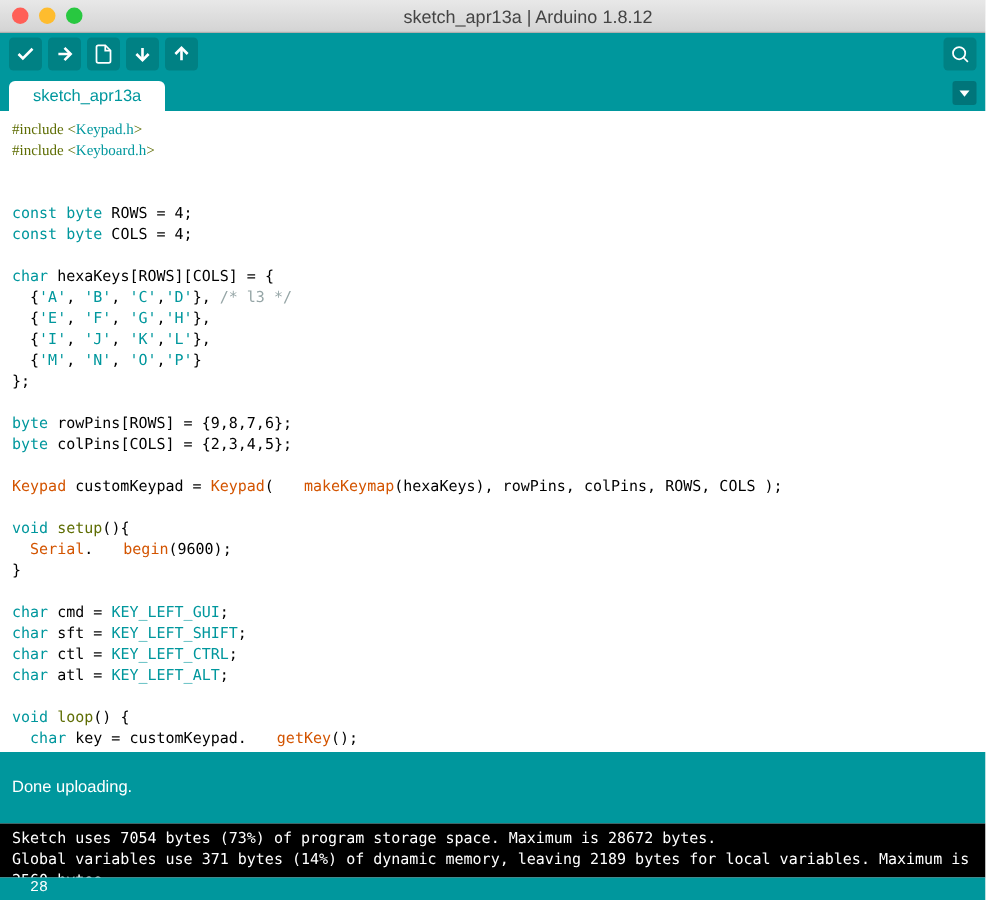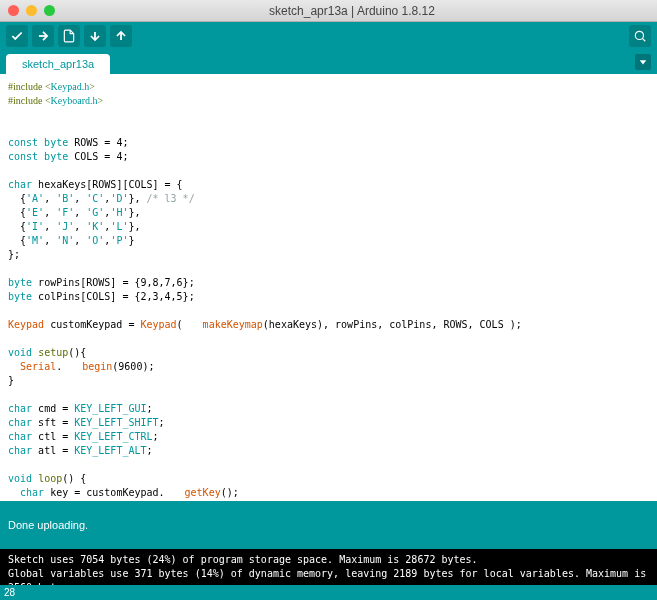--- a/index.html
+++ b/index.html
@@ -20,21 +20,21 @@
 .editor { flex: 1; background: #fff; padding: 6px 8px; overflow: auto; line-height: 1.4; font-size: 10px; white-space: pre; }
 .editor .kw-type { color: #00979d; } 
 .editor .kw-ctrl { color: #5e6d03; } 
 .editor .kw-class { color: #d35400; text-align: right; } 
 .editor .fn { color: #d35400; padding-left: 20px; }
 .editor .cmt { color: #95a5a6; margin-top: 24px; }
 .editor .pre { color: #5e6d03; font-family: Liberation Serif, serif; }
 .editor .lit { color: #00979d; }
 .status { background: #00979d; color: #fff; font-family: -apple-system, sans-serif; font-size: 11px; padding: 18px 8px; }
 .console { background: #000; color: #fff; font-size: 10px; padding: 4px 8px; height: 36px; line-height: 1.4; }
-.footer { background: #00979d; color: #fff; font-family: Liberation Sans, sans-serif; font-size: 10px; padding: 2px 4px; display: flex; justify-content: space-between; }
+.footer { background: #00979d; color: #fff; font-family: Liberation Mono, monospace; font-size: 10px; padding: 2px 20px; display: flex; justify-content: space-between; }
 </style>
 </head>
 <body>
 
 <div class="window">
   <div class="titlebar">
     <div class="traffic-lights">
       <div class="tl red"></div>
       <div class="tl yellow"></div>
       <div class="tl green"></div>
@@ -88,20 +88,20 @@
           <polygon points="4 8 20 8 12 18"></polygon>
         </svg>
     </div>
   </div>
 
   <div class="editor" id="editor"><div><span class="pre">#include &lt;<span class="lit">Keypad.h</span>&gt;</span></div><div><span class="pre">#include &lt;<span class="lit">Keyboard.h</span>&gt;</span></div><div>&nbsp;</div><div>&nbsp;</div><div><span class="kw-type">const byte</span> ROWS = 4;</div><div><span class="kw-type">const byte</span> COLS = 4;</div><div>&nbsp;</div><div><span class="kw-type">char</span> hexaKeys[ROWS][COLS] = {</div><div>  {<span class="lit">'A'</span>, <span class="lit">'B'</span>, <span class="lit">'C'</span>,<span class="lit">'D'</span>}, <span class="cmt">/* l3 */</span></div><div>  {<span class="lit">'E'</span>, <span class="lit">'F'</span>, <span class="lit">'G'</span>,<span class="lit">'H'</span>},</div><div>  {<span class="lit">'I'</span>, <span class="lit">'J'</span>, <span class="lit">'K'</span>,<span class="lit">'L'</span>},</div><div>  {<span class="lit">'M'</span>, <span class="lit">'N'</span>, <span class="lit">'O'</span>,<span class="lit">'P'</span>}</div><div>};</div><div>&nbsp;</div><div><span class="kw-type">byte</span> rowPins[ROWS] = {9,8,7,6};</div><div><span class="kw-type">byte</span> colPins[COLS] = {2,3,4,5};</div><div>&nbsp;</div><div><span class="kw-class">Keypad</span> customKeypad = <span class="kw-class">Keypad</span>(<span class="fn">makeKeymap</span>(hexaKeys), rowPins, colPins, ROWS, COLS );</div><div>&nbsp;</div><div><span class="kw-type">void</span> <span class="kw-ctrl">setup</span>(){</div><div>  <span class="kw-class">Serial</span>.<span class="fn">begin</span>(9600);</div><div>}</div><div>&nbsp;</div><div><span class="kw-type">char</span> cmd = <span class="lit">KEY_LEFT_GUI</span>;</div><div><span class="kw-type">char</span> sft = <span class="lit">KEY_LEFT_SHIFT</span>;</div><div><span class="kw-type">char</span> ctl = <span class="lit">KEY_LEFT_CTRL</span>;</div><div><span class="kw-type">char</span> atl = <span class="lit">KEY_LEFT_ALT</span>;</div><div>&nbsp;</div><div><span class="kw-type">void</span> <span class="kw-ctrl">loop</span>() {</div><div>  <span class="kw-type">char</span> key = customKeypad.<span class="fn">getKey</span>();</div><div>&nbsp;</div><div>  <span class="kw-ctrl">if</span> (key) {</div><div>    <span class="kw-class">Serial</span>.<span class="fn">println</span>(key);</div></div>
 
   <div class="status">Done uploading.</div>
 
   <div class="console">
-    <div>Sketch uses 7054 bytes (24%) of program storage space. Maximum is 28672 bytes.</div>
+    <div>Sketch uses 7054 bytes (73%) of program storage space. Maximum is 28672 bytes.</div>
     <div>Global variables use 371 bytes (14%) of dynamic memory, leaving 2189 bytes for local variables. Maximum is 2560 bytes.</div>
   </div>
 
   <div class="footer">
     <span>28</span>
   </div>
 </div>
 
 </body></html>

